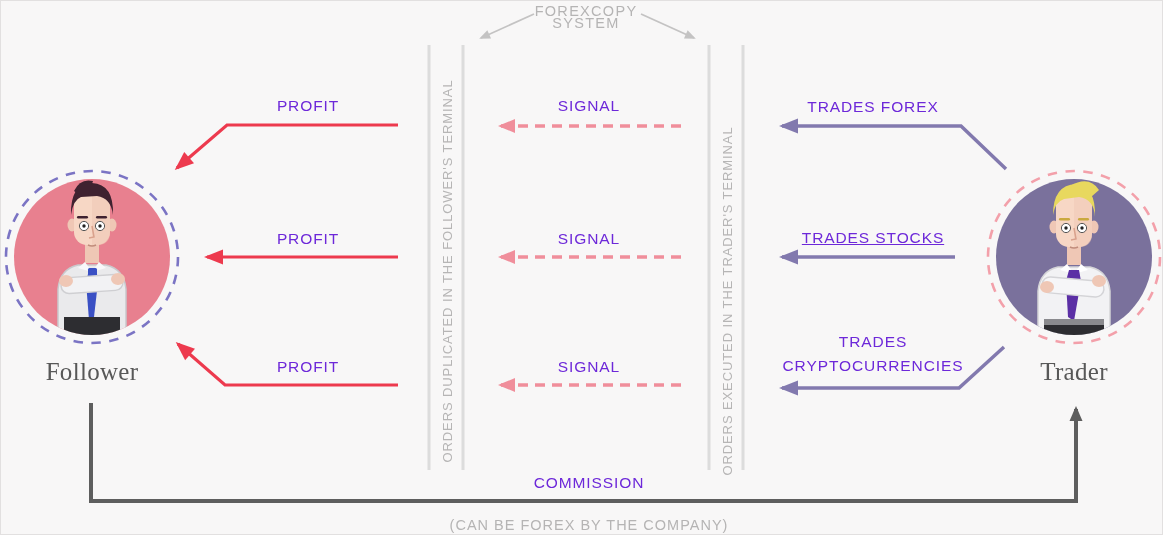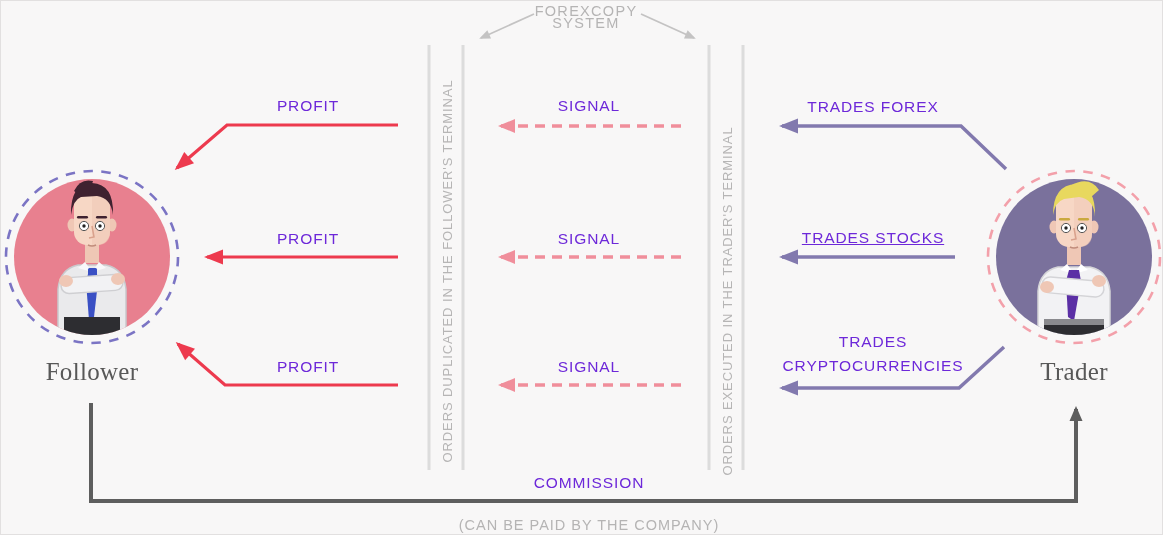--- a/index.html
+++ b/index.html
@@ -86,21 +86,21 @@
 
   <div class="lbl" style="left:588px; top:105px;">SIGNAL</div>
   <div class="lbl" style="left:588px; top:238px;">SIGNAL</div>
   <div class="lbl" style="left:588px; top:366px;">SIGNAL</div>
 
   <div class="lbl" style="left:872px; top:106px;text-align:center;">TRADES FOREX</div>
   <div class="lbl" style="left:872px; top:237px;text-decoration:underline;">TRADES STOCKS</div>
   <div class="lbl wrap" style="left:872px; top:353px;">TRADES CRYPTOCURRENCIES</div>
 
   <div class="lbl" style="left:588px; top:482px;">COMMISSION</div>
-  <div class="lbl muted" style="left:588px; top:524px; letter-spacing:1px;">(CAN BE PAID BY THE COMPANY)</div>
+  <div class="lbl muted" style="left:588px; top:524px; letter-spacing:1px;">(CAN BE FOREX BY THE COMPANY)</div>
 
   <div class="actor" style="left:3px; top:168px;">
     <svg width="176" height="176" viewBox="0 0 176 176">
       <clipPath id="fclip">
           <circle cx="88" cy="88" r="78"></circle>
         </clipPath>
       <circle cx="88" cy="88" r="78" fill="#e8808f"></circle>
       <circle cx="88" cy="88" r="86" fill="none" stroke="#7b74c4" stroke-width="2.6" stroke-dasharray="9.5 8.5"></circle>
       <g clip-path="url(#fclip)">
         <path d="M54,172 L54,120 Q56,100 74,96 L102,96 Q120,100 122,120 L122,172 Z" fill="#eaeaec" stroke="#c9c9cc" stroke-width="1.5"></path>

